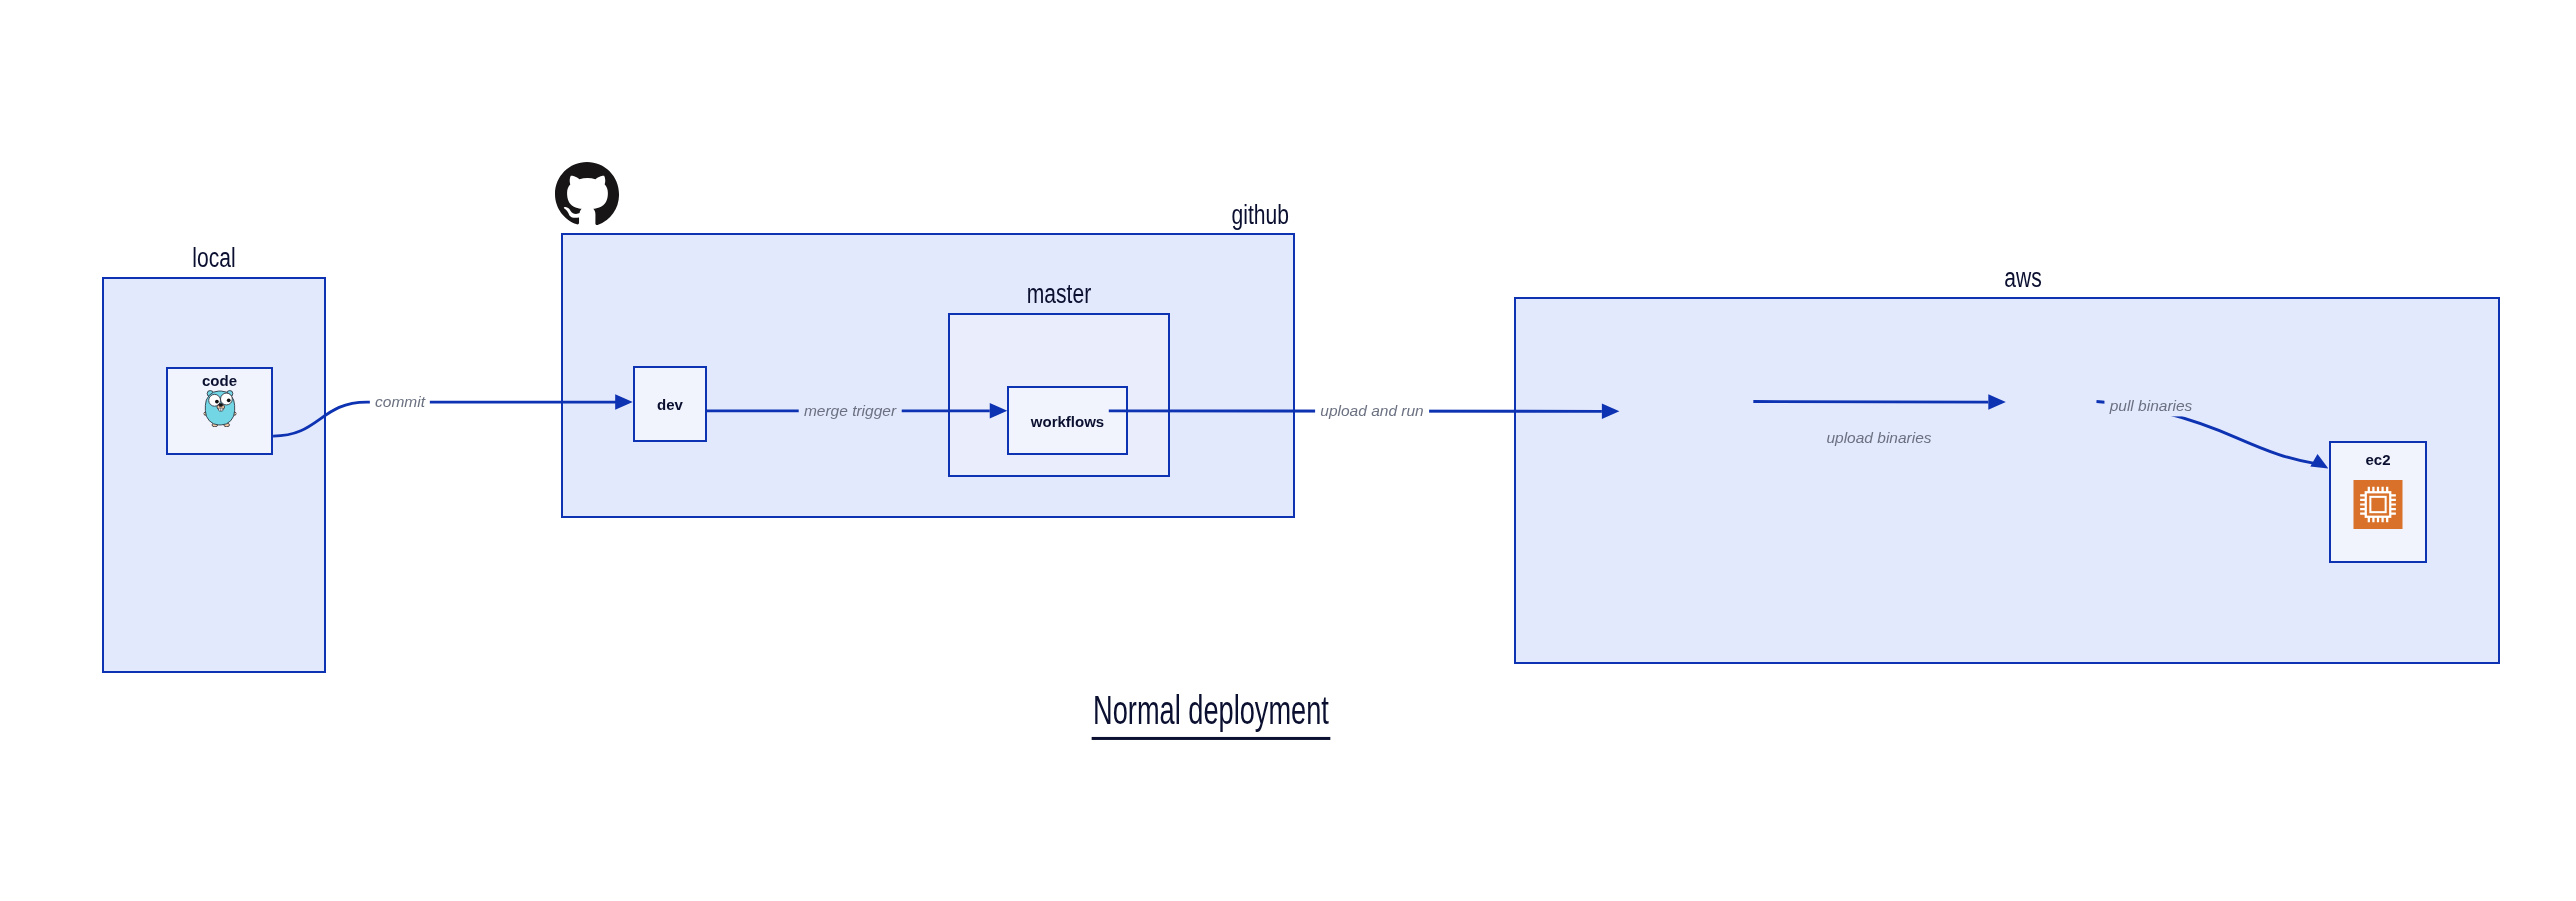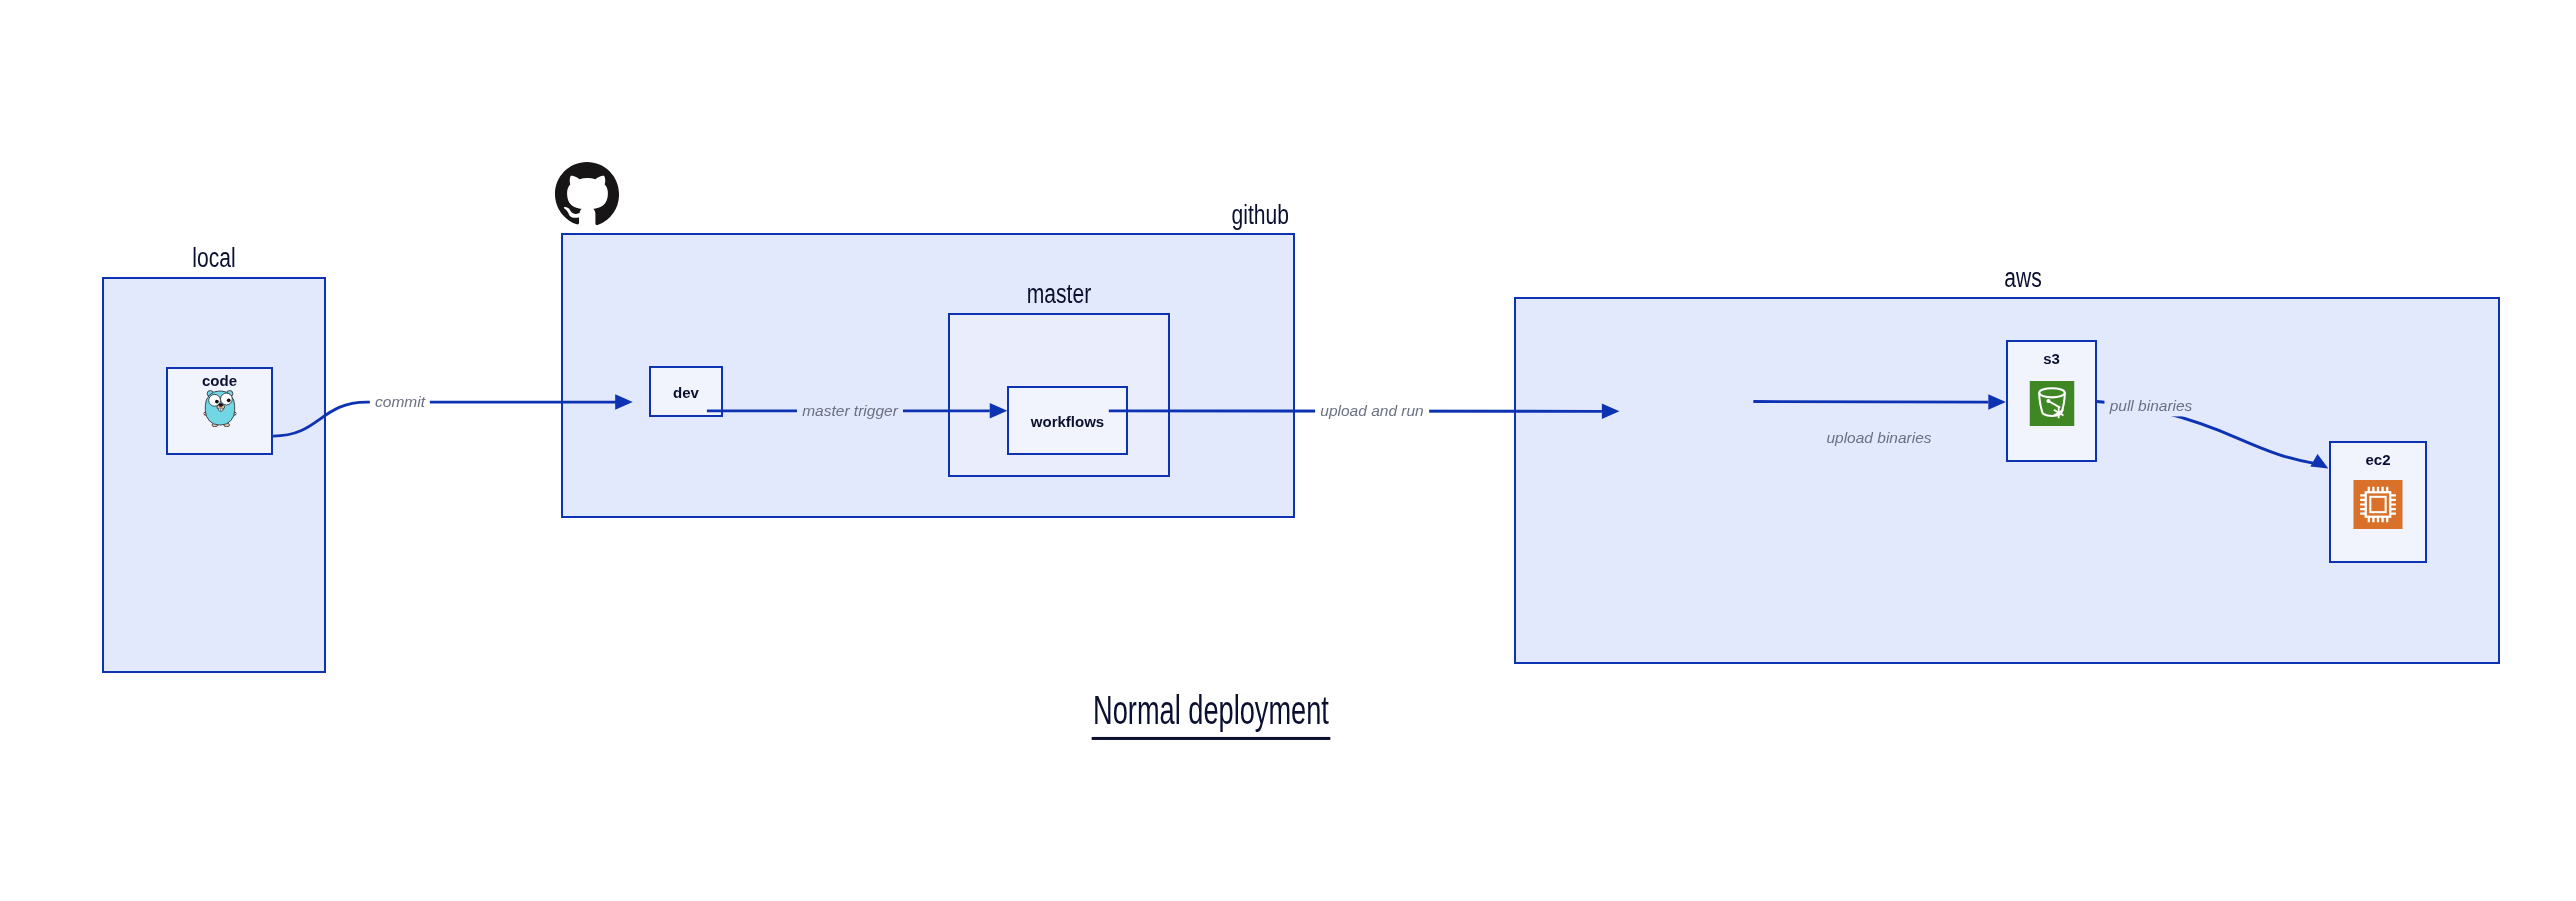--- a/index.html
+++ b/index.html
@@ -86,46 +86,29 @@
         <circle cx="26" cy="24.5" r="3.6" fill="#111111" stroke="none"></circle>
         <circle cx="49" cy="22" r="3.6" fill="#111111" stroke="none"></circle>
         <ellipse cx="33.5" cy="35" rx="7.5" ry="5.5" fill="var(--gopher-tan)"></ellipse>
         <ellipse cx="33.5" cy="31" rx="4" ry="3" fill="#15110c"></ellipse>
         <rect x="29.5" y="37" width="8" height="6" rx="1.5" fill="#ffffff" stroke-width="1.2"></rect>
         <line x1="33.5" y1="37" x2="33.5" y2="43" stroke-width="1.2"></line>
       </g>
     </svg>
   </div>
 
-  <div class="node" style="left:633px;top:366px;width:74px;height:51px;margin-left:16px;">
+  <div class="node" style="left:633px;top:366px;width:74px;height:76px;">
     <div class="nlabel vcenter">dev</div>
   </div>
 
   <div class="node" style="left:1007px;top:386px;width:121px;height:69px;">
     <div class="nlabel vcenter">workflows</div>
   </div>
 
 
-  <div class="node" style="left:2006px;top:340px;width:91px;height:122px;">
-    <div class="nlabel" style="top:8.2px;">s3</div>
-    <svg class="icon" style="left:50%;top:39px;transform:translateX(-50%);" width="45" height="45" viewBox="0 0 44 44">
-      <rect x="0" y="0" width="44" height="44" fill="var(--s3-green)"></rect>
-      <g stroke="#ffffff" stroke-width="2" fill="none">
-        <ellipse cx="22" cy="11.5" rx="12.5" ry="4.5"></ellipse>
-        <path d="M9.5,11.5 C9.5,17 11,26 13,32"></path>
-        <path d="M34.5,11.5 C34.5,17 33,26 31,32"></path>
-        <path d="M13,32 Q22,36.5 31,32"></path>
-        <path d="M18.5,19.5 L30,26" stroke-width="1.8"></path>
-      </g>
-      <circle cx="18.5" cy="19.5" r="2" fill="#ffffff"></circle>
-      <g stroke="#ffffff" stroke-width="1.7" fill="none">
-        <path d="M28.5,25.5 V36.5 M23.8,28.2 L33.2,33.8 M23.8,33.8 L33.2,28.2"></path>
-      </g>
-    </svg>
-  </div>
 
   <div class="node" style="left:2329px;top:441px;width:98px;height:122px;">
     <div class="nlabel" style="top:8.2px;">ec2</div>
     <svg class="icon" style="left:50%;top:37px;transform:translateX(-50%);" width="50" height="49" viewBox="0 0 48 48">
       <rect x="0" y="0" width="48" height="48" fill="var(--ec2-orange)"></rect>
       <g stroke="#ffffff" stroke-width="2.2" fill="none">
         <path d="M15,6.5 V12 M19.5,6.5 V12 M24,6.5 V12 M28.5,6.5 V12 M33,6.5 V12"></path>
         <path d="M15,36 V41.5 M19.5,36 V41.5 M24,36 V41.5 M28.5,36 V41.5 M33,36 V41.5"></path>
         <path d="M6.5,15 H12 M6.5,19.5 H12 M6.5,24 H12 M6.5,28.5 H12 M6.5,33 H12"></path>
         <path d="M36,15 H41.5 M36,19.5 H41.5 M36,24 H41.5 M36,28.5 H41.5 M36,33 H41.5"></path>
@@ -152,21 +135,21 @@
       <path d="M3403,779 L3859,780"></path>
       <polygon points="3893,780 3859,765 3859,795"></polygon>
     </g>
     <g>
       <path d="M4069,779 C4170,786 4255,812 4340,849 C4407,878 4440,890 4492,899"></path>
       <polygon points="4519,909 4484,905 4498,881"></polygon>
     </g>
   </svg>
 
   <div class="edge-label bg-white" style="left:400px;top:402px;">commit</div>
-  <div class="edge-label bg-blue" style="left:850px;top:411px;">master trigger</div>
+  <div class="edge-label bg-blue" style="left:850px;top:411px;">merge trigger</div>
   <div class="edge-label bg-white" style="left:1372px;top:411px;">upload and run</div>
   <div class="edge-label bg-blue" style="left:1879px;top:415px;margin-top:23px;">upload binaries</div>
   <div class="edge-label bg-blue" style="left:2151px;top:406px;">pull binaries</div>
 
   <div class="diagram-title" style="left:1211px;top:714px;">Normal deployment</div>
 
 </div>
 
 
 </body></html>

